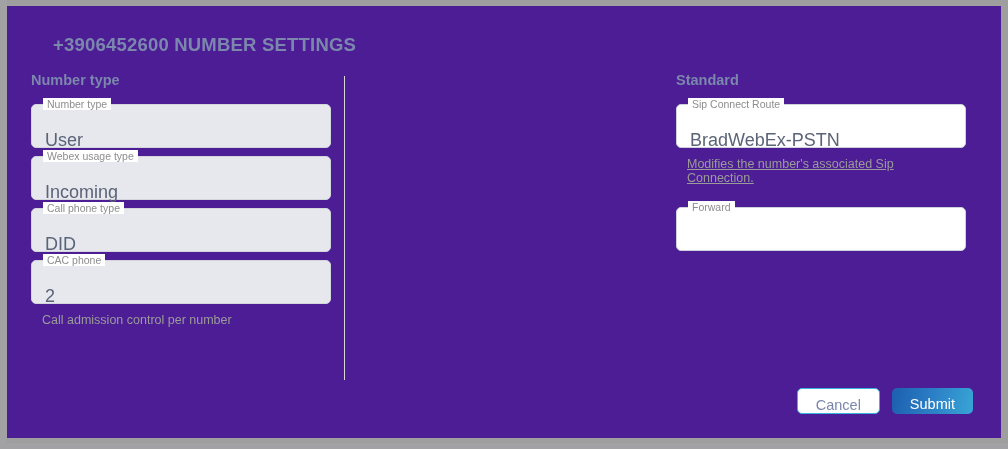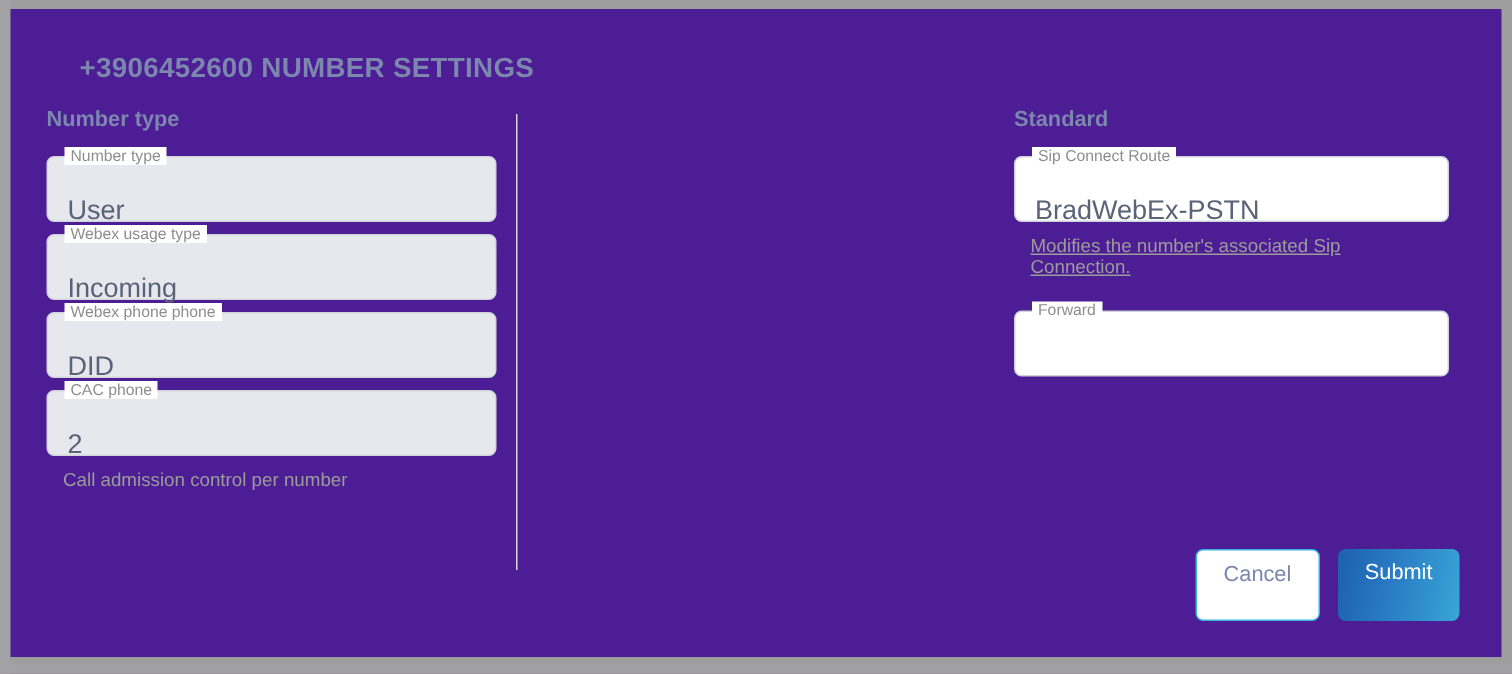--- a/index.html
+++ b/index.html
@@ -143,21 +143,21 @@
   #dialog-actions {
     position: absolute;
     right: 28px;
     bottom: 24px;
     display: flex;
     align-items: center;
     gap: 12px;
   }
   .btn {
     box-sizing: border-box;
-    height: 48px;
+    height: 26px;
     min-width: 78px;
     padding: 0 18px;
     border-radius: 5px;
     font-size: 14.5px;
     line-height: 32px;
     text-align: center;
     cursor: pointer;
     white-space: nowrap;
     font-family: "Liberation Sans", sans-serif;
   }
@@ -195,21 +195,21 @@
         <span class="field-label">Number type</span>
         <span class="field-value">User</span>
       </div>
 
       <div class="field disabled">
         <span class="field-label">Webex usage type</span>
         <span class="field-value">Incoming</span>
       </div>
 
       <div class="field disabled">
-        <span class="field-label">Webex phone phone</span>
+        <span class="field-label">Call phone type</span>
         <span class="field-value">DID</span>
       </div>
 
       <div class="field disabled">
         <span class="field-label">CAC phone</span>
         <span class="field-value">2</span>
       </div>
 
       <div class="helper-text">Call admission control per number</div>
     </div>

